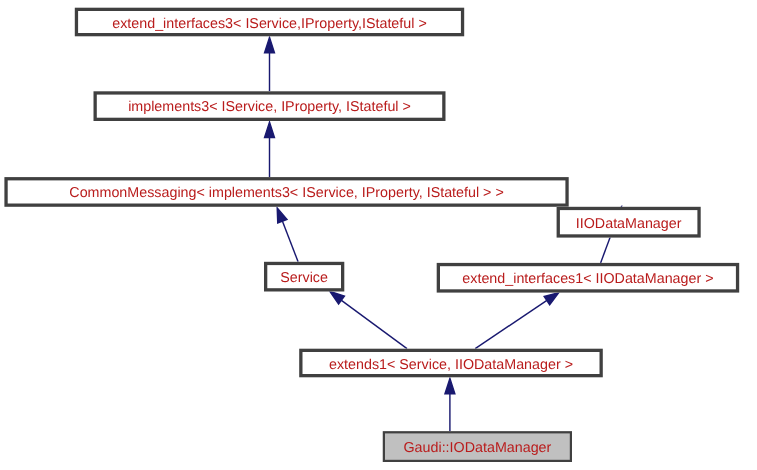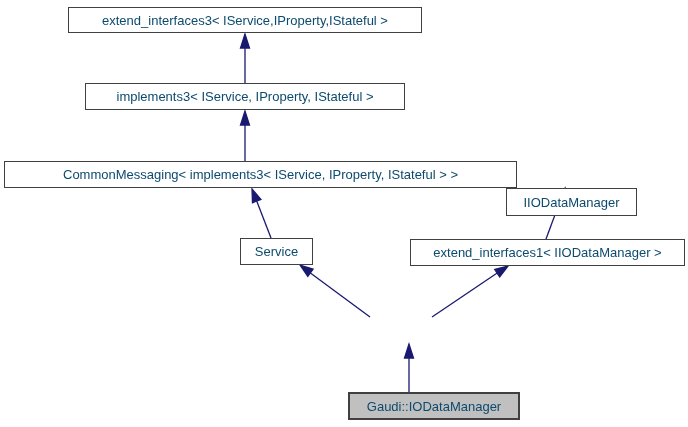--- a/index.html
+++ b/index.html
@@ -20,43 +20,43 @@
     left: 0;
     top: 0;
     width: 688px;
     height: 427px;
     z-index: 1;
   }
   .node {
     position: absolute;
     box-sizing: border-box;
     background: #ffffff;
-    border: 1px solid #404040;
-    color: #0c4a6e;
+    border: 3px solid #404040;
+    color: #b91c1c;
     font-size: 13px;
     line-height: 1;
     white-space: nowrap;
     display: flex;
     align-items: center;
     justify-content: center;
     z-index: 2;
     cursor: pointer;
   }
   .node.current {
     background: #c0c0c0;
     border-width: 2px;
     cursor: default;
   }
   
   .n0 { left: 68px;  top: 7px;   width: 354px; height: 26px; }
   .n1 { left: 85px;  top: 83px;  width: 320px; height: 27px; }
   .n2 { left: 4px;   top: 161px; width: 513px; height: 27px; }
   .n3 { left: 506px; top: 160px; width: 131px; height: 28px; margin-top: 28px; }
   .n4 { left: 240px; top: 238px; width: 73px;  height: 27px; }
-  .n5 { left: 410px; top: 239px; width: 275px; height: 27px; }
+  .n5 { left: 397px; top: 239px; width: 275px; height: 27px; }
   .n6 { left: 272px; top: 317px; width: 276px; height: 26px; }
   .n7 { left: 323px; top: 392px; width: 172px; height: 28px; margin-left: 25px; }
 </style>
 </head>
 <body>
 
 <div class="canvas">
 
   <svg class="arrow-layer" viewBox="0 0 688 427" xmlns="http://www.w3.org/2000/svg">
     <g stroke="#191970" fill="#191970" stroke-width="1.3">
@@ -97,15 +97,16 @@
       </g>
     </g>
   </svg>
 
   <div class="node n0">extend_interfaces3&lt; IService,IProperty,IStateful &gt;</div>
   <div class="node n1">implements3&lt; IService, IProperty, IStateful &gt;</div>
   <div class="node n2">CommonMessaging&lt; implements3&lt; IService, IProperty, IStateful &gt; &gt;</div>
   <div class="node n3">IIODataManager</div>
   <div class="node n4">Service</div>
   <div class="node n5">extend_interfaces1&lt; IIODataManager &gt;</div>
+  <div class="node n6">extends1&lt; Service, IIODataManager &gt;</div>
   <div class="node n7 current">Gaudi::IODataManager</div>
 
 </div>
 
 </body></html>

